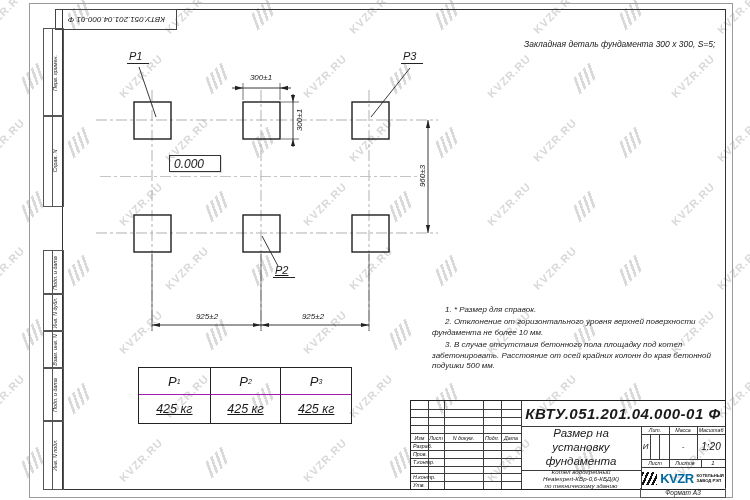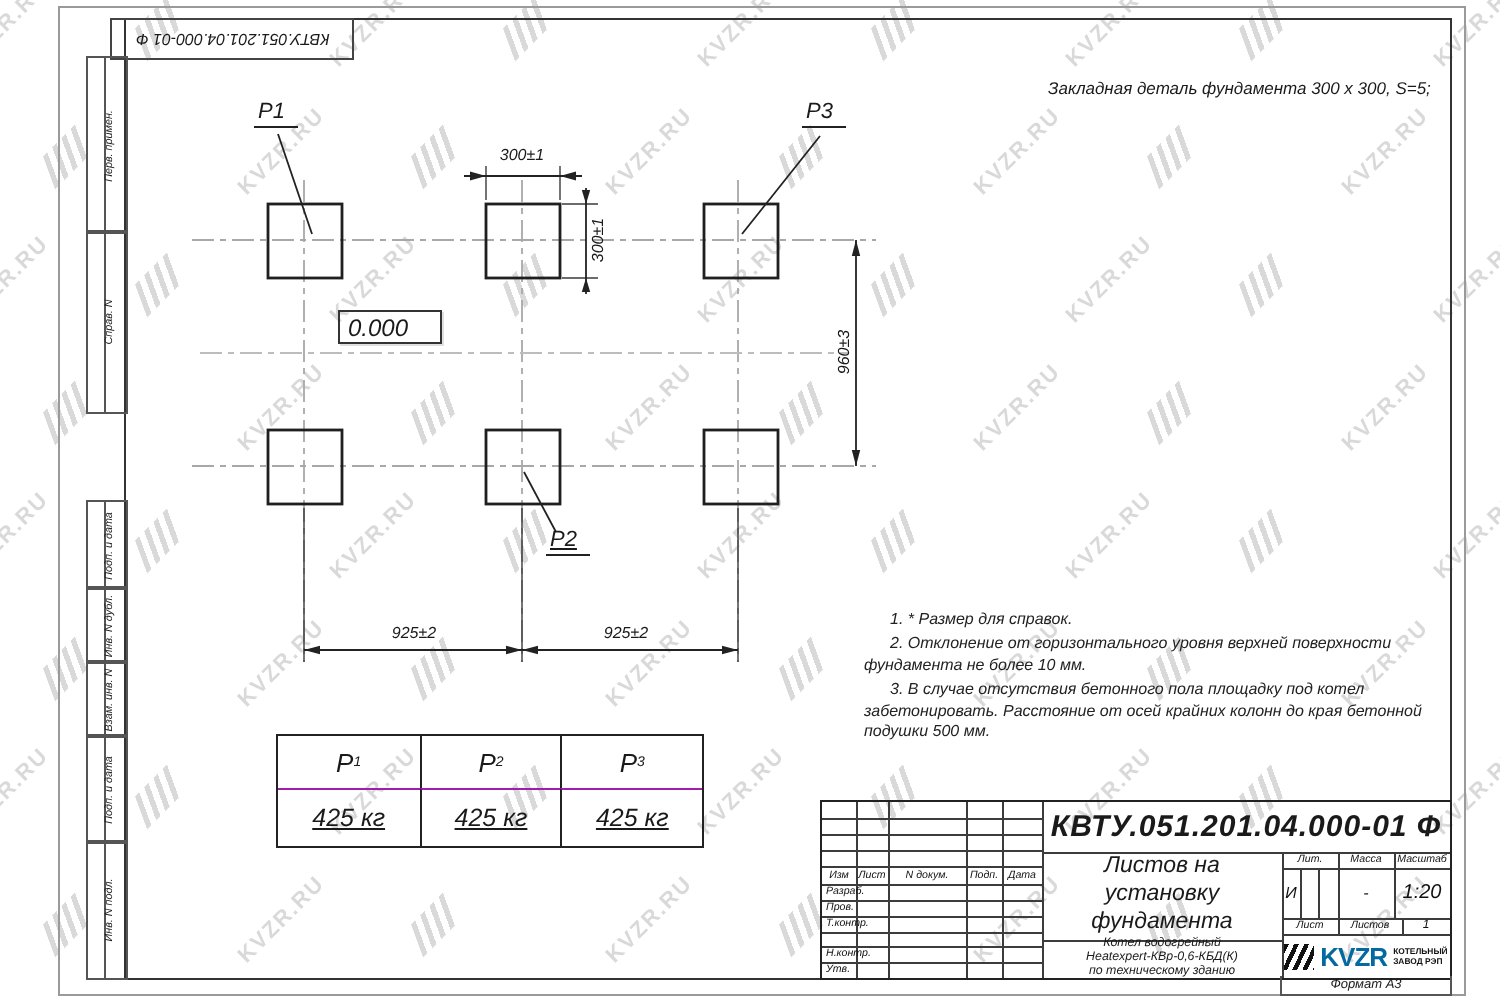--- a/index.html
+++ b/index.html
@@ -313,21 +313,21 @@
       <div class="tb-txt tb-left" style="left:0;top:41px;width:33px;height:8px;">Разраб.</div>
       <div class="tb-txt tb-left" style="left:0;top:49px;width:33px;height:8px;">Пров.</div>
       <div class="tb-txt tb-left" style="left:0;top:57px;width:33px;height:8px;">Т.контр.</div>
       <div class="tb-txt tb-left" style="left:0;top:65px;width:33px;height:7px;"></div>
       <div class="tb-txt tb-left" style="left:0;top:72px;width:33px;height:8px;">Н.контр.</div>
       <div class="tb-txt tb-left" style="left:0;top:80px;width:33px;height:8px;">Утв.</div>
 
       <div id="tb-docnum">КВТУ.051.201.04.000-01 Ф</div>
 
       <div id="tb-title">
-        <span>Листов на</span>
+        <span>Размер на</span>
         <span>установку</span>
         <span>фундамента</span>
       </div>
 
       <div id="tb-product">
         <span>Котел водогрейный</span>
         <span>Heatexpert-КВр-0,6-КБД(К)</span>
         <span>по техническому зданию</span>
       </div>
 

